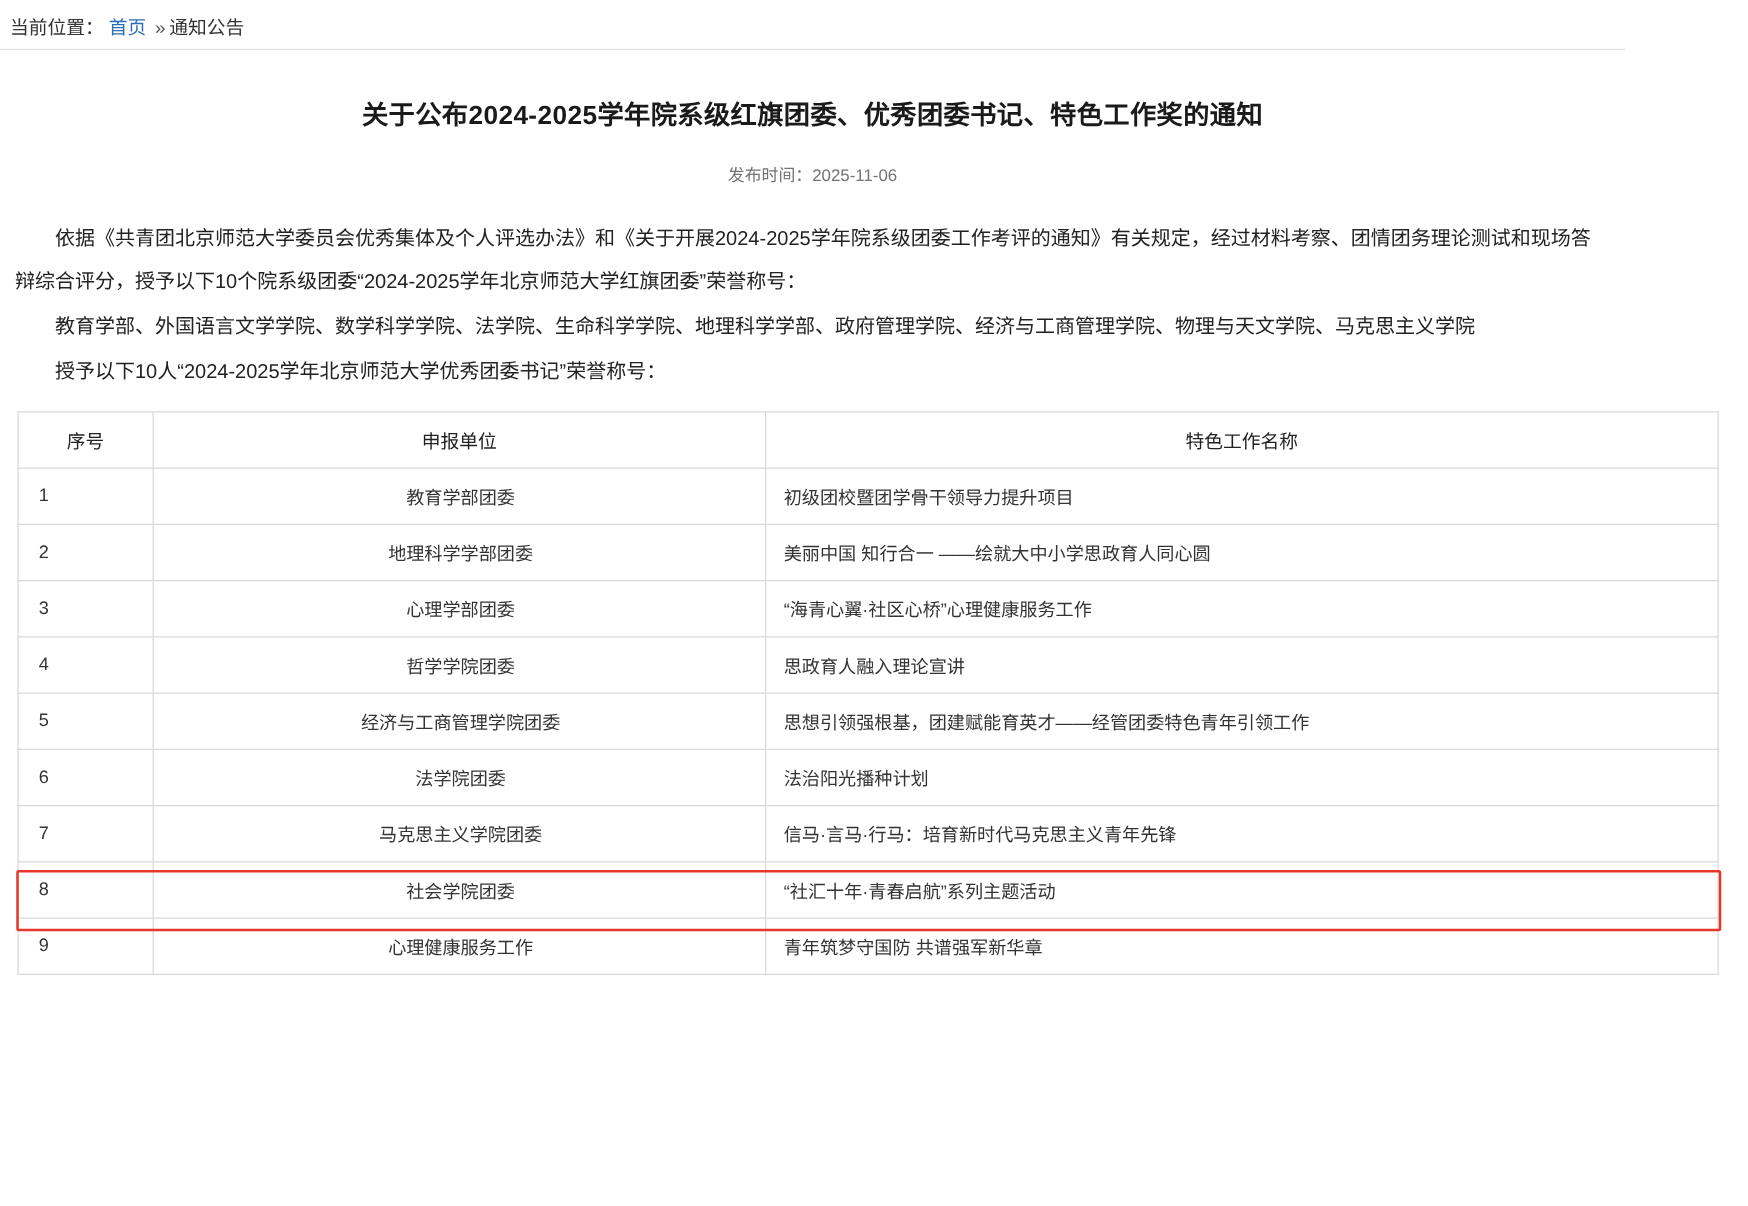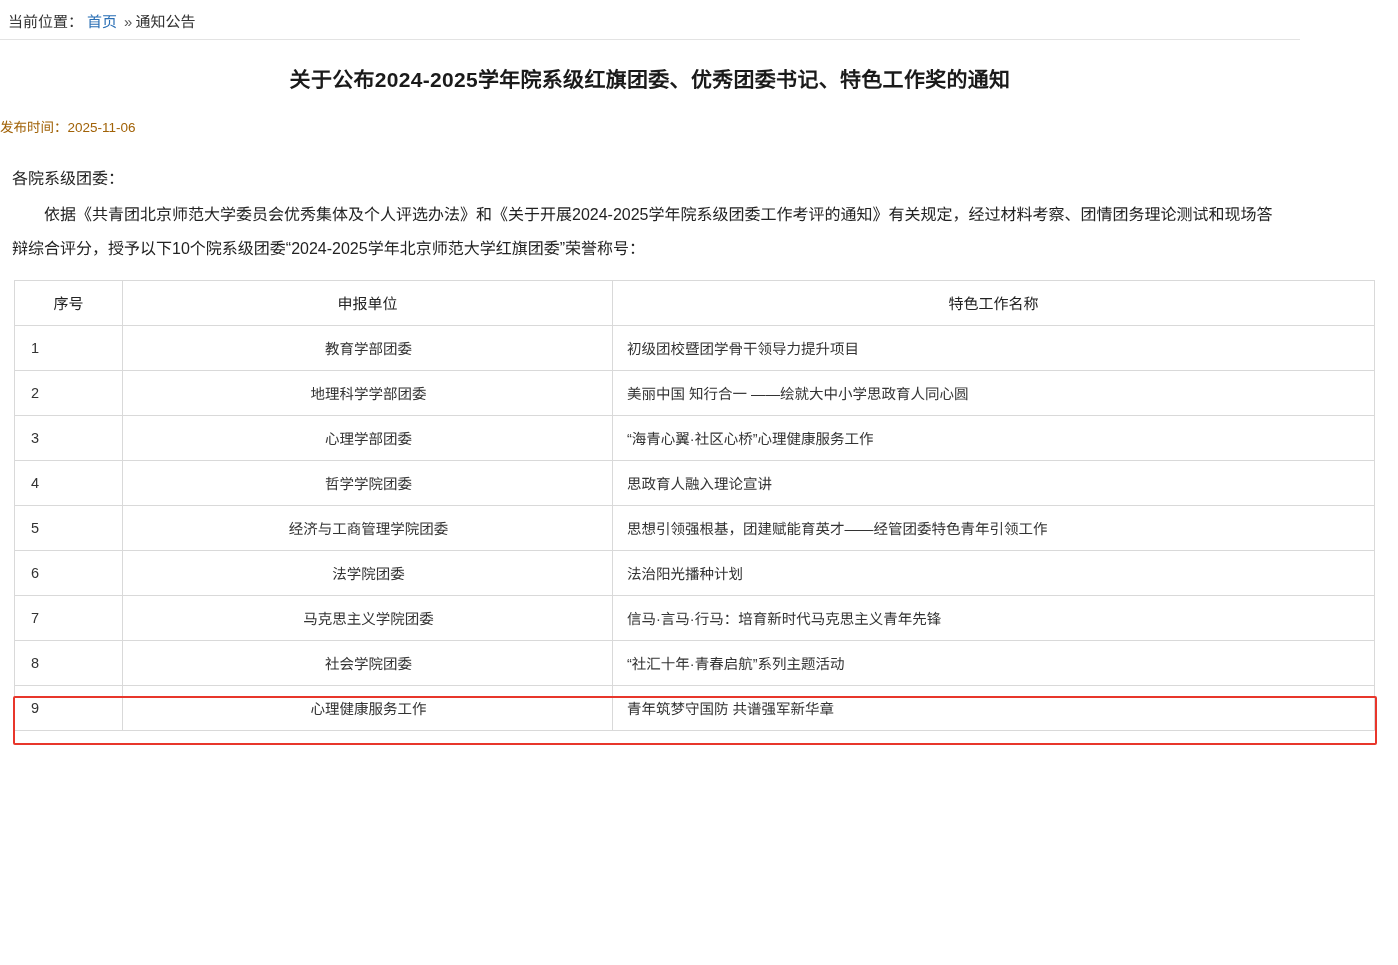--- a/index.html
+++ b/index.html
@@ -41,33 +41,33 @@
   .breadcrumb .bc-sep {
     color: #555555;
     margin: 0 3px;
   }
   .breadcrumb .bc-current {
     color: #333333;
   }
 
   
   .article-title {
-    margin: 24px 40px 0 40px;
+    margin: 37px 40px 0 40px;
     text-align: center;
     font-size: 21px;
     font-weight: bold;
     color: #1a1a1a;
     line-height: 1.5;
     letter-spacing: 0.3px;
   }
   .article-meta {
     margin-top: 20px;
-    text-align: left;
+    text-align: center;
     font-size: 13.5px;
-    color: #a16207;
+    color: #737373;
   }
 
   
   .article-body {
     margin: 26px 12px 0 12px;
     font-size: 16px;
     line-height: 34px;
     color: #222222;
   }
   .article-body p {
@@ -136,22 +136,23 @@
     <span class="bc-label">当前位置：</span><a class="bc-link" href="#">首页</a><span class="bc-sep">»</span><span class="bc-current">通知公告</span>
   </div>
 
   <h1 class="article-title">关于公布2024-2025学年院系级红旗团委、优秀团委书记、特色工作奖的通知</h1>
 
   <div class="article-meta">
     <span>发布时间：</span><span>2025-11-06</span>
   </div>
 
   <div class="article-body">
-    <p>各院系级团委：</p>
     <p class="p-indent">依据《共青团北京师范大学委员会优秀集体及个人评选办法》和《关于开展2024-2025学年院系级团委工作考评的通知》有关规定，经过材料考察、团情团务理论测试和现场答辩综合评分，授予以下10个院系级团委“2024-2025学年北京师范大学红旗团委”荣誉称号：</p>
+    <p class="p-indent">教育学部、外国语言文学学院、数学科学学院、法学院、生命科学学院、地理科学学部、政府管理学院、经济与工商管理学院、物理与天文学院、马克思主义学院</p>
+    <p class="p-indent">授予以下10人“2024-2025学年北京师范大学优秀团委书记”荣誉称号：</p>
   </div>
 
   <div class="award-table-wrap">
     <table class="award-table">
       <colgroup>
         <col class="c-no">
         <col class="c-unit">
         <col class="c-name">
       </colgroup>
       <thead>

